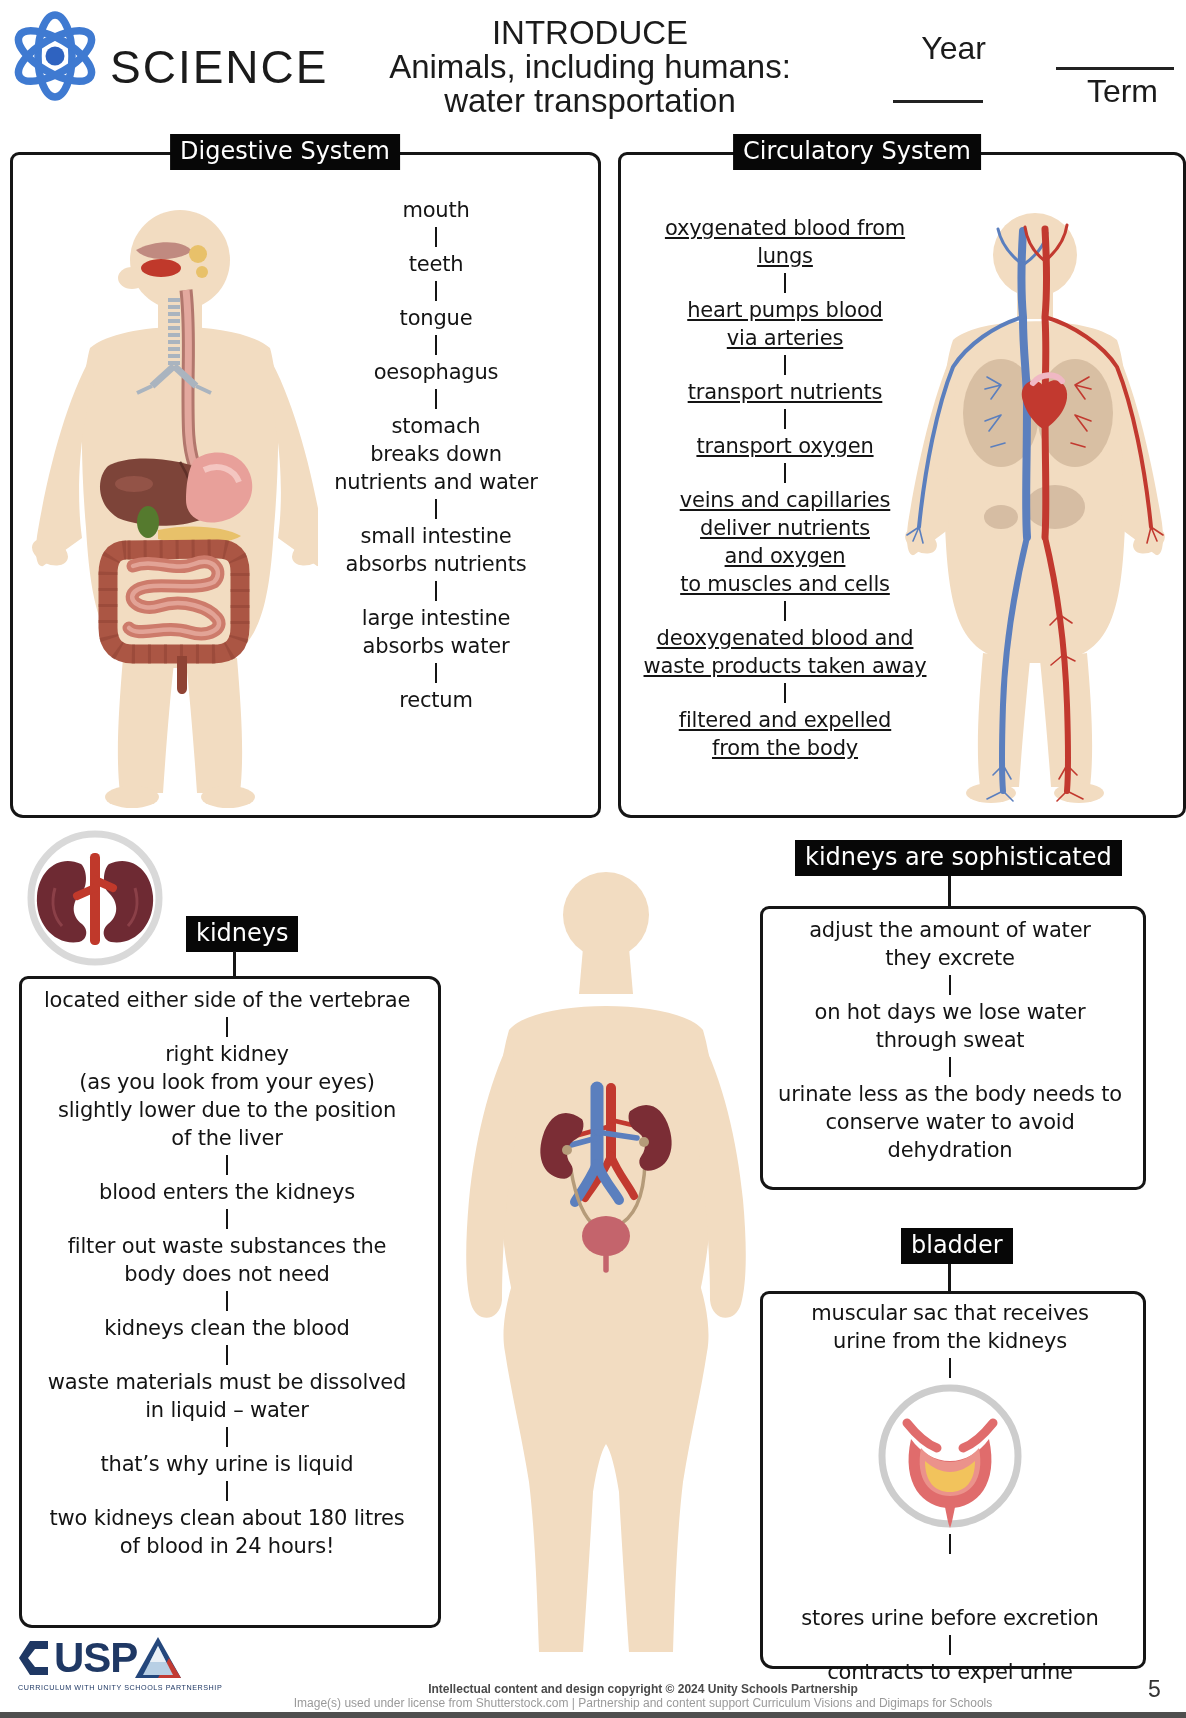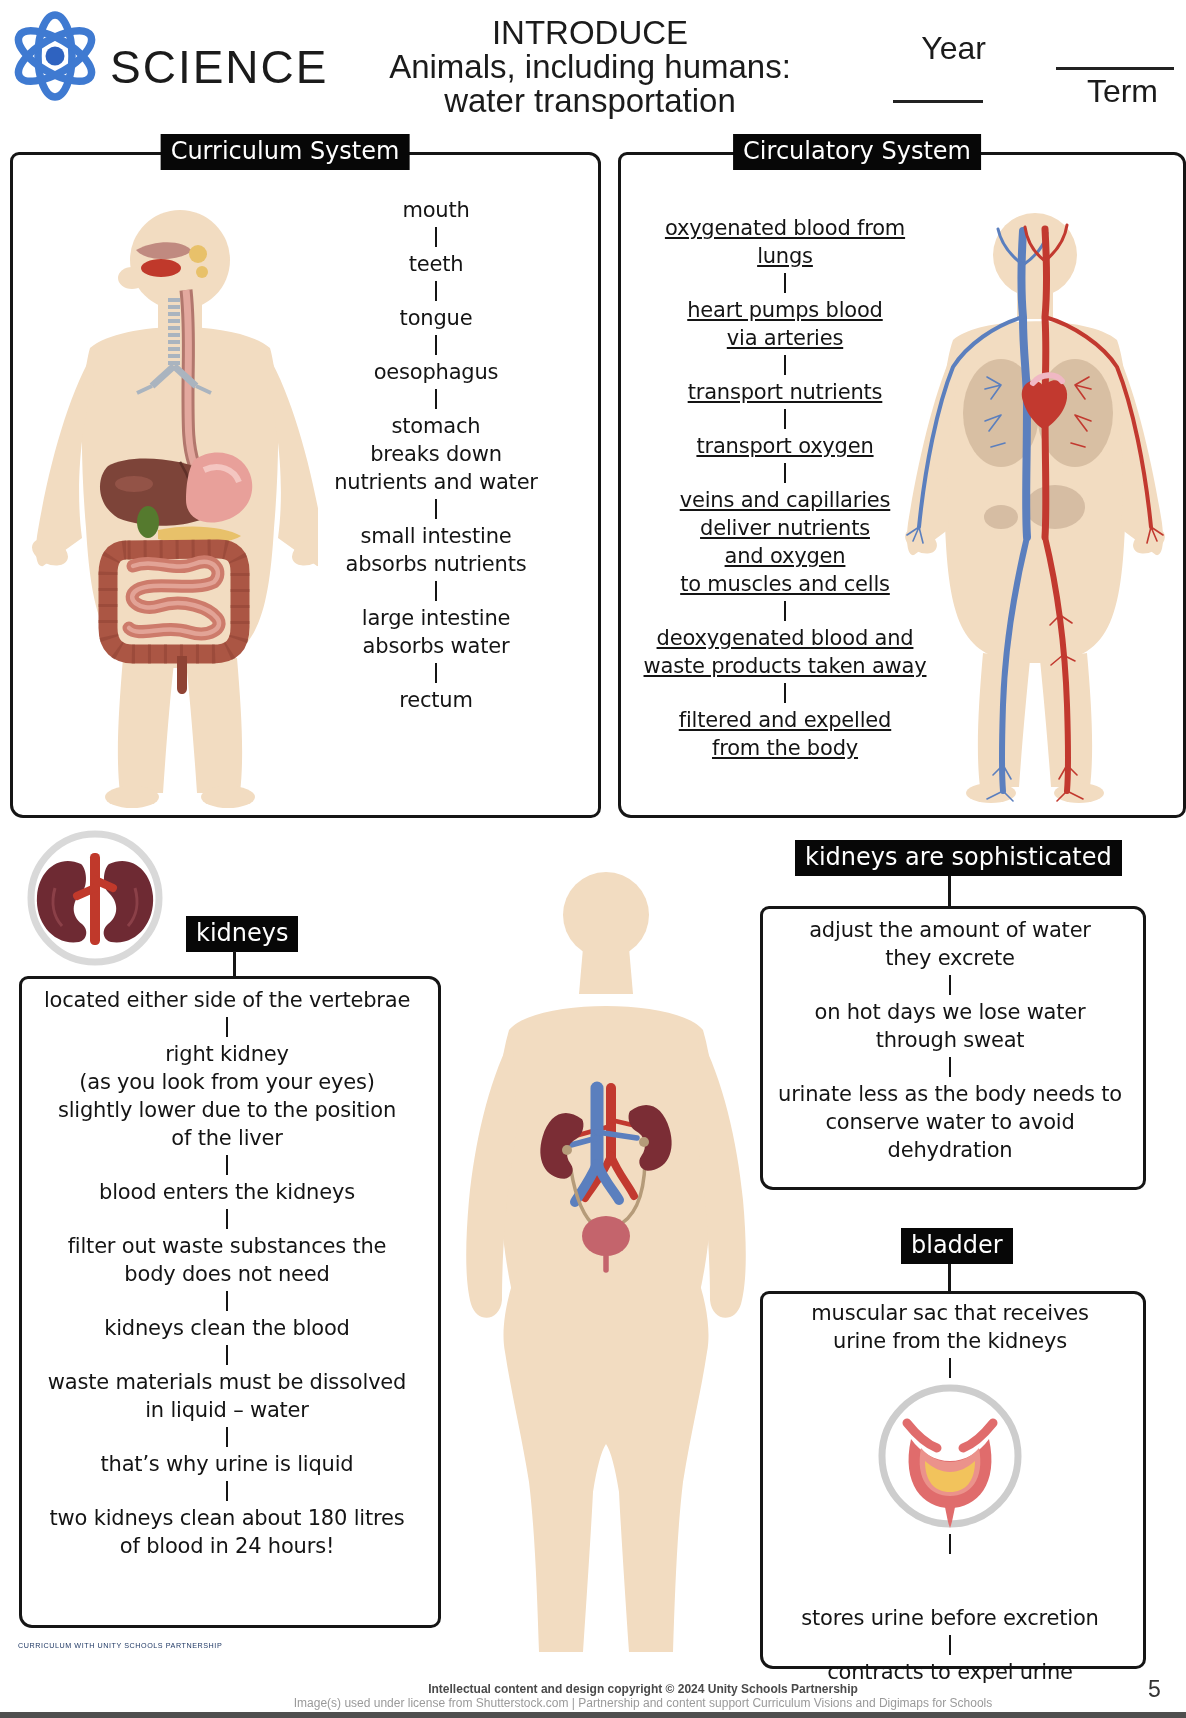--- a/index.html
+++ b/index.html
@@ -57,21 +57,21 @@
     <div>Animals, including humans:</div>
     <div>water transportation</div>
   </div>
 
   <div class="abs yt-label" style="left:900px;top:30px;width:86px;">Year</div>
   <div class="abs blank-line" style="left:893px;top:100px;width:90px;"></div>
   <div class="abs blank-line" style="left:1056px;top:67px;width:118px;"></div>
   <div class="abs yt-label" style="left:1076px;top:73px;width:82px;">Term</div>
 
   <div class="frame" style="left:10px;top:152px;width:585px;height:660px;">
-    <div class="tag frame-tag" style="left:46.5%;">Curriculum System</div>
+    <div class="tag frame-tag" style="left:46.5%;">Digestive System</div>
   </div>
 
   <svg class="abs" style="left:28px;top:198px;" width="290" height="615" viewBox="0 0 290 615">
     <g fill="#f2dcc1">
       <circle cx="152" cy="62" r="50"></circle>
       <ellipse cx="104" cy="80" rx="14" ry="11"></ellipse>
       <rect x="130" y="98" width="44" height="34"></rect>
       <path d="M62,150 C95,122 209,122 242,150 C252,185 252,260 246,330 C240,430 225,470 152,470 C79,470 64,430 58,330 C52,260 52,185 62,150 Z"></path>
       <path d="M68,150 C42,192 22,262 10,332 C6,354 8,370 15,368 L54,340 C47,290 53,220 68,180 Z"></path>
       <ellipse cx="22" cy="354" rx="19" ry="12" transform="rotate(25 22 354)"></ellipse>
@@ -303,20 +303,32 @@
     </svg>
     <div class="flow-sep"></div>
     <div class="flow" style="width:100%;margin-top:47px;">
         <div class="flow-item">stores urine before excretion</div>
         <div class="flow-sep"></div>
         <div class="flow-item">contracts to expel urine</div>
       </div>
   </div>
 
   <div class="abs" style="left:18px;top:1636px;">
+    <div class="cusp-row">
+      <svg width="34" height="40" viewBox="0 0 34 40">
+        <path d="M30,3 L12,3 L1,20 L12,37 L30,37 L30,29 L17,29 L10,20 L17,11 L30,11 Z" fill="#1f3864"></path>
+      </svg>
+      <span class="cusp-usp">USP</span>
+      <svg width="46" height="42" viewBox="0 0 46 42" style="margin-left:-4px;">
+        <path d="M23,1 L46,42 L0,42 Z" fill="#24477c"></path>
+        <path d="M34,22 L46,42 L23,42 Z" fill="#c23b33"></path>
+        <path d="M23,10 L38,39 L8,39 Z" fill="#b8cfe4"></path>
+        <path d="M23,10 L31,26 L15,26 Z" fill="#e9eff6"></path>
+      </svg>
+    </div>
     <div class="cusp-sub">CURRICULUM WITH UNITY SCHOOLS PARTNERSHIP</div>
   </div>
 
   <div class="abs" style="left:243px;top:1682px;width:800px;">
     <div class="footer-line1">Intellectual content and design copyright © 2024 Unity Schools Partnership</div>
     <div class="footer-line2">Image(s) used under license from Shutterstock.com | Partnership and content support Curriculum Visions and Digimaps for Schools</div>
   </div>
 
   <div class="abs page-num" style="left:1148px;top:1676px;">5</div>
 

